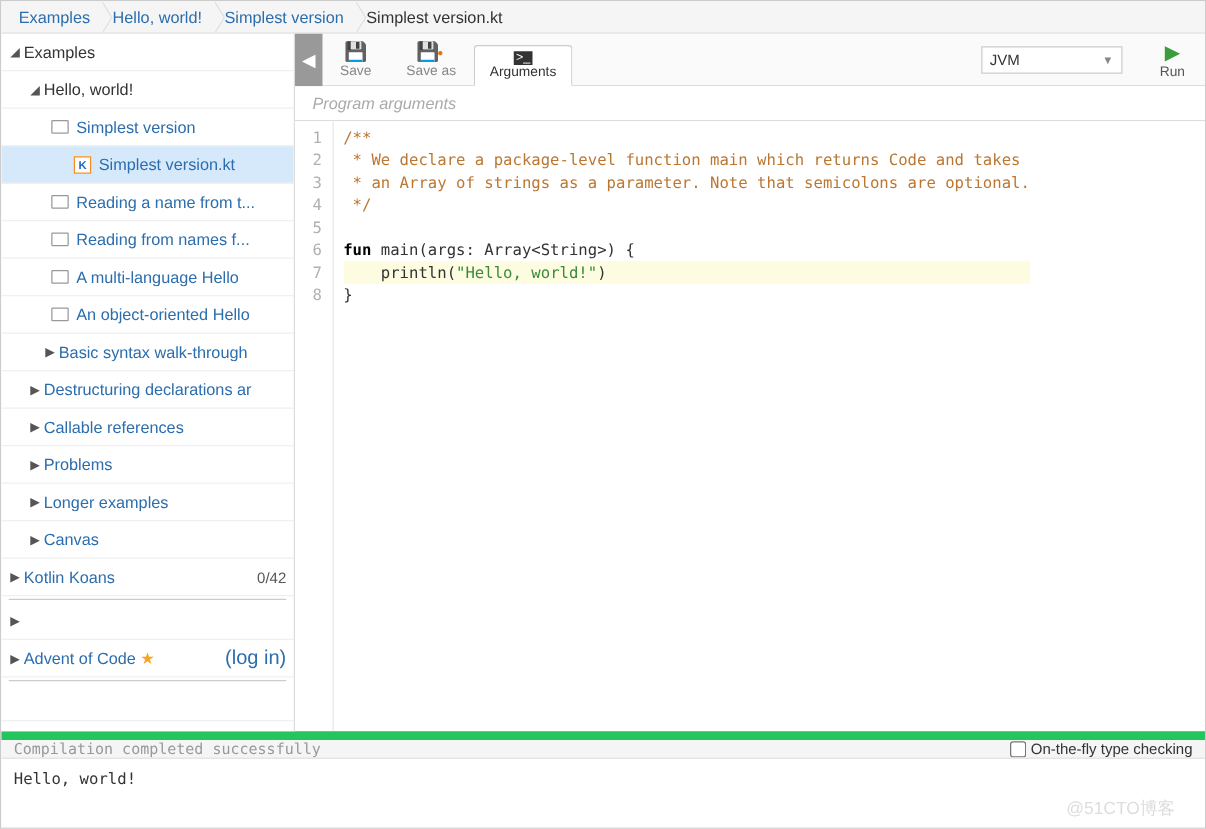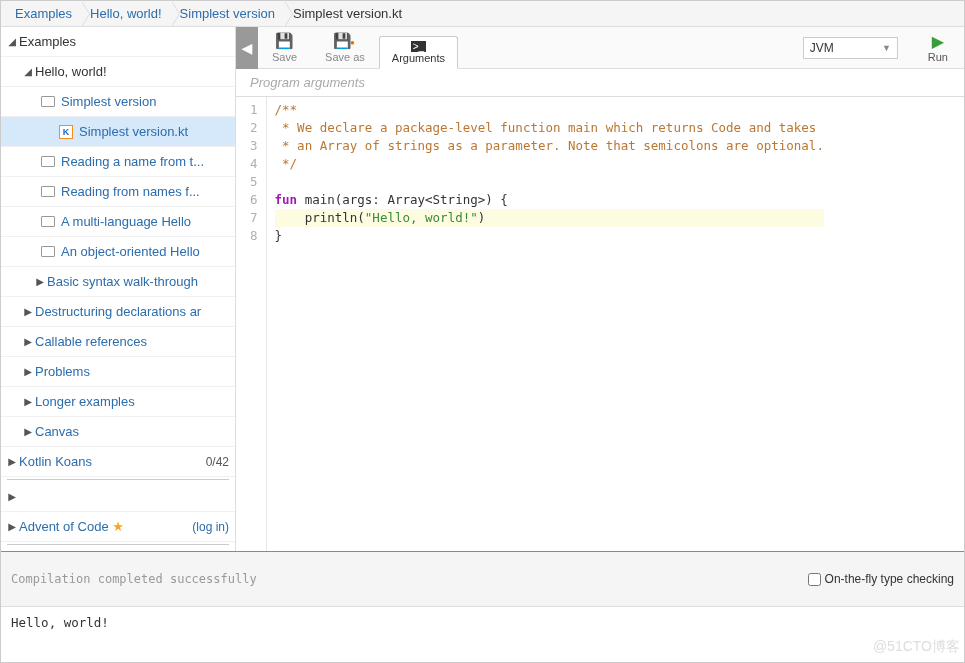--- a/index.html
+++ b/index.html
@@ -20,51 +20,51 @@
 .tree-row { display: flex; align-items: center; height: 30px; padding-right: 6px; cursor: pointer; border-bottom: 1px solid #f0f0f0; }
 .tree-row.selected { background: #d6e9fb; }
 .caret { width: 14px; text-align: center; color: #555; font-size: 10px; display: inline-block; }
 .caret.collapsed::before { content: "▶"; }
 .caret.expanded::before { content: "◢"; }
 .folder-icon { width: 14px; height: 11px; border: 1px solid #999; margin-right: 6px; border-radius: 1px; background: #fff; display: inline-block; }
 .file-icon { width: 14px; height: 14px; margin-right: 6px; display: inline-flex; align-items: center; justify-content: center; background: #fff; border: 1px solid #f98c1a; color: #2268c3; font-size: 9px; font-weight: bold; }
 .tree-label { color: #2b6dad; white-space: nowrap; overflow: hidden; text-overflow: ellipsis; flex: 1; }
 .tree-label.root { color: #333; }
 .badge { color: #555; font-size: 12px; margin-left: 4px; }
-.login { color: #2b6dad; font-size: 12px; }
+.login { color: #2b6dad; font-size: 16px; }
 .star { color: #f5a623; }
 
 .editor-pane { flex: 1; display: flex; flex-direction: column; min-width: 0; }
 .toolbar { display: flex; align-items: center; border-bottom: 1px solid #ddd; height: 42px; background: #fafafa; }
 .nav-back { width: 22px; height: 42px; background: #999; color: #fff; display: flex; align-items: center; justify-content: center; cursor: pointer; font-size: 14px; }
 .tool-btn { display: flex; flex-direction: column; align-items: center; justify-content: center; padding: 2px 14px; cursor: pointer; color: #888; font-size: 11px; height: 100%; }
 .tool-btn .ico { font-size: 15px; margin-bottom: 1px; }
 .tool-btn.save-as .ico::after { content: "●"; color: #e87400; font-size: 8px; position: relative; top: -1px; left: -2px; }
 .tab-active { border: 1px solid #ccc; border-bottom: 1px solid #fff; background: #fff; border-radius: 3px 3px 0 0; padding: 4px 12px; align-self: flex-end; display: flex; flex-direction: column; align-items: center; font-size: 11px; color: #333; margin-bottom: -1px; }
 .tab-active .ico { background: #333; color: #fff; padding: 0 2px; font-size: 10px; }
 .spacer { flex: 1; }
-.select { border: 1px solid #ccc; height: 22px; width: 95px; margin-right: 14px; padding: 0 6px; display: flex; align-items: center; justify-content: space-between; font-size: 12px; background: #fff; cursor: pointer; text-align: center; }
+.select { border: 1px solid #ccc; height: 22px; width: 113px; margin-right: 14px; padding: 0 6px; display: flex; align-items: center; justify-content: space-between; font-size: 12px; background: #fff; cursor: pointer; text-align: center; }
 .run-btn { display: flex; flex-direction: column; align-items: center; padding: 2px 16px; cursor: pointer; font-size: 11px; color: #555; }
 .run-btn .tri { color: #3a9c3a; font-size: 16px; }
 
 .args-bar { border-bottom: 1px solid #ddd; padding: 6px 14px; color: #aaa; font-style: italic; font-size: 13px; background: #fff; }
 .code-area { flex: 1; display: flex; font-family: Menlo, Consolas, monospace; font-size: 12.5px; background: #fff; overflow: auto; }
 .gutter { background: #fff; text-align: right; color: #b0b0b0; padding: 4px 8px 4px 14px; border-right: 1px solid #e8e8e8; user-select: none; }
 .gutter div { height: 18px; line-height: 18px; }
 .code { padding: 4px 8px; }
 .code div { height: 18px; line-height: 18px; white-space: pre; }
 .c-comment { color: #bb7732; }
-.c-kw { color: #a21caf; font-weight: bold; }
+.c-kw { color: #000000; font-weight: bold; }
 .c-str { color: #3a8a3a; }
 .hl-line { background: #fdfce0; }
 
-.status { display: flex; justify-content: space-between; align-items: flex-start; border-top: 1px solid #22c55e; background: #f5f5f5; padding: 20px 10px; font-family: Menlo, monospace; font-size: 12px; color: #999; }
+.status { display: flex; justify-content: space-between; align-items: flex-start; border-top: 7px solid #22c55e; background: #f5f5f5; padding: 0 10px; font-family: Menlo, monospace; font-size: 12px; color: #999; }
 .status label { font-family: -apple-system, sans-serif; color: #333; display: flex; align-items: center; gap: 4px; }
 .output { border-top: 1px solid #ddd; background: #fff; padding: 8px 10px; font-family: Menlo, monospace; font-size: 12.5px; color: #333; height: 56px; position: relative; }
-.watermark { position: absolute; right: 4px; bottom: 6px; color: #ddd; font-size: 14px; font-family: sans-serif; }
+.watermark { position: absolute; right: 24px; bottom: 6px; color: #ddd; font-size: 14px; font-family: sans-serif; }
 </style>
 </head>
 <body>
 
 <div class="breadcrumb">
   <span class="crumb">Examples</span>
   <span class="crumb">Hello, world!</span>
   <span class="crumb">Simplest version</span>
   <span class="crumb current">Simplest version.kt</span>
 </div>

